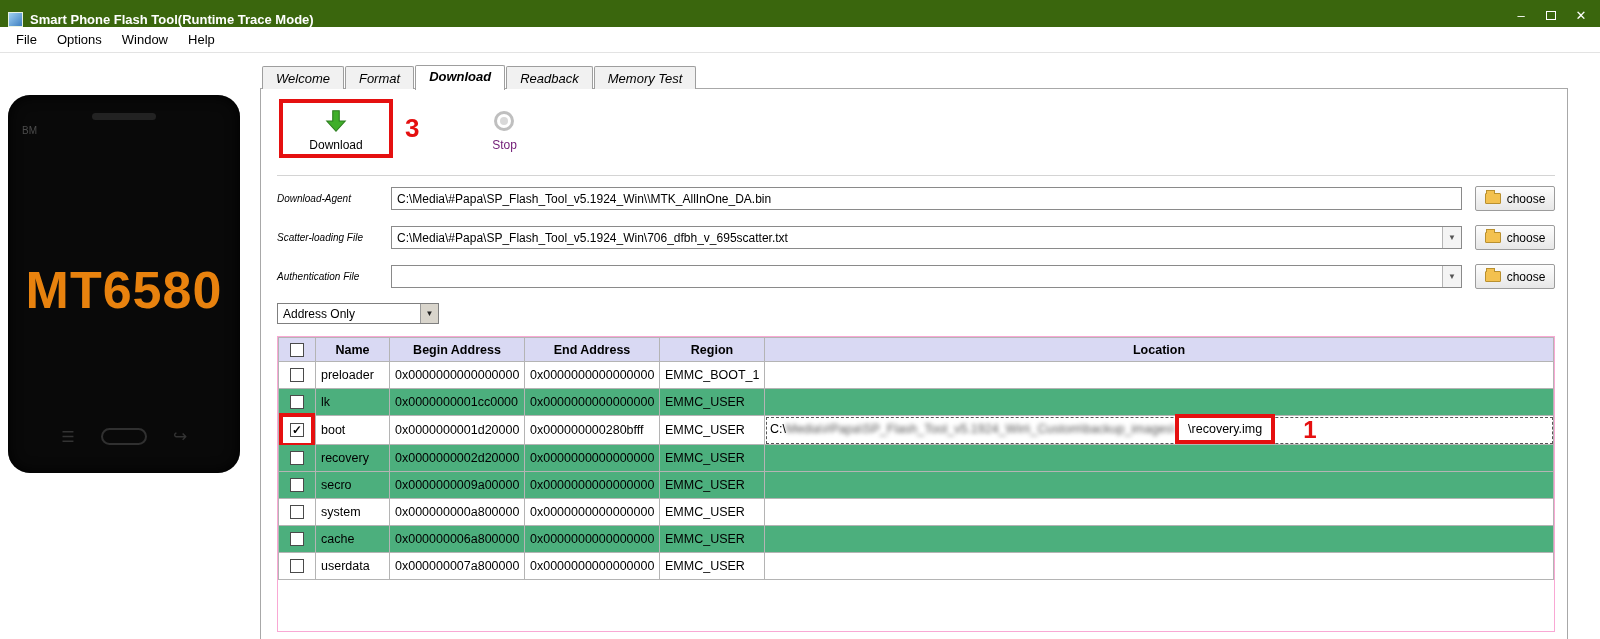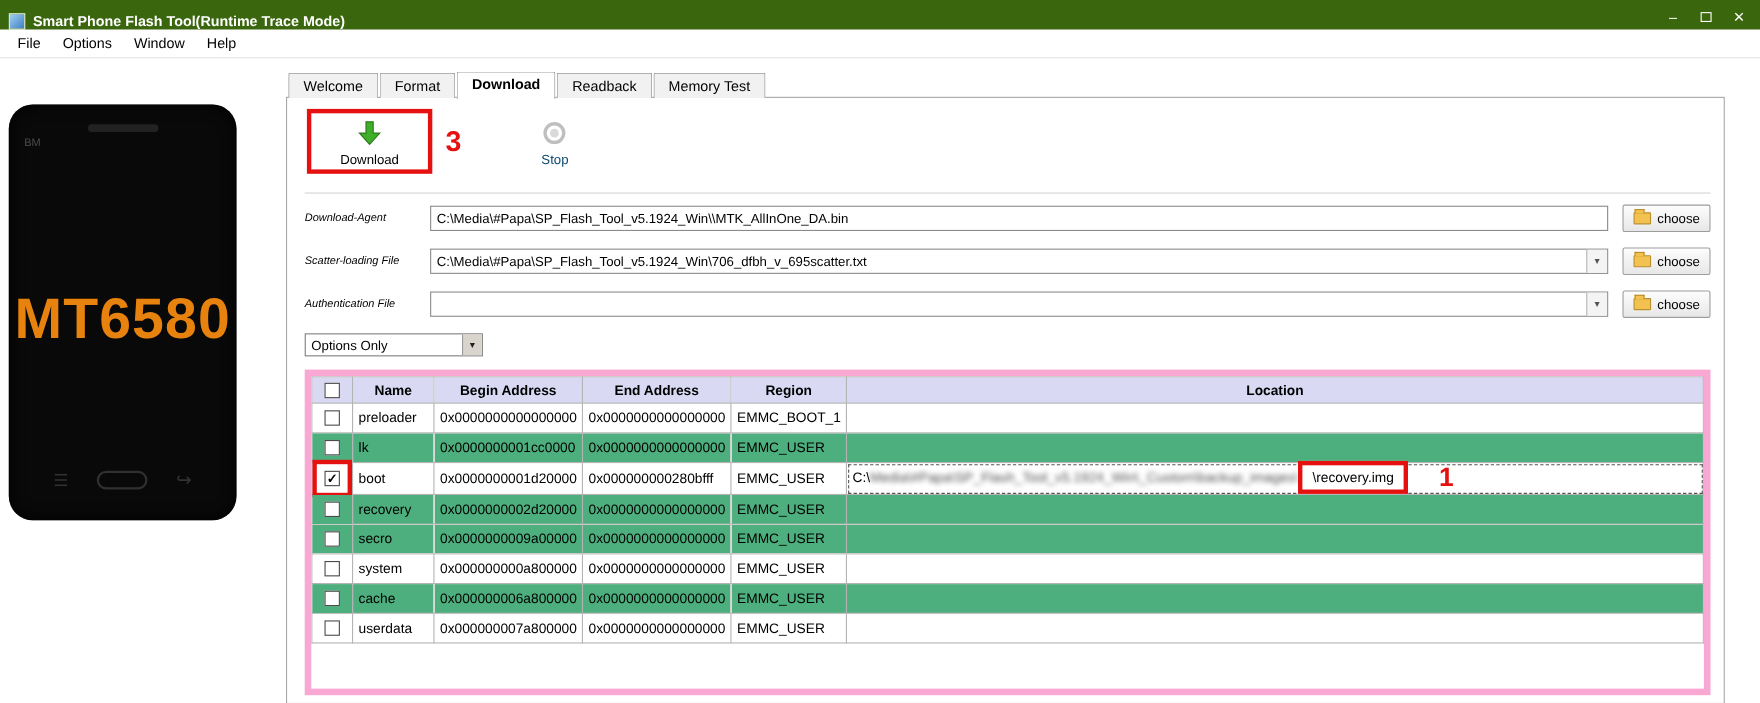--- a/index.html
+++ b/index.html
@@ -20,52 +20,52 @@
   .menubar { height: 26px; background: #fff; border-bottom: 1px solid #e3e3e3;
     display: flex; align-items: center; padding-left: 6px; }
   .menu-item { font-size: 13px; padding: 0 10px; line-height: 25px; }
 
   
   .main { display: flex; height: 586px; }
   .left-panel { width: 260px; flex: none; }
   .right-panel { flex: 1; padding-right: 32px; position: relative; }
 
   
-  .phone { width: 207px; height: 378px; margin: 42px 0 0 8px; background: #090909;
+  .phone { width: 232px; height: 378px; margin: 42px 0 0 8px; background: #090909;
     border-radius: 22px; position: relative; box-shadow: inset 0 0 14px #000; }
   .phone .speaker { position: absolute; top: 18px; left: 50%; transform: translateX(-50%);
     width: 64px; height: 7px; background: #222; border-radius: 4px; }
   .phone .brand { position: absolute; top: 30px; left: 14px; color: #4c4c4c; font-size: 10px; }
   .phone .model { position: absolute; top: 165px; width: 100%; text-align: center;
     color: var(--model-orange, #e8820e); font-size: 52px; font-weight: bold; letter-spacing: 1px; }
   .phone .nav { position: absolute; bottom: 26px; left: 0; width: 100%;
     display: flex; justify-content: center; align-items: center; gap: 26px; }
   .phone .nav .menu-ic { color: #333; font-size: 15px; }
   .phone .nav .home-ic { width: 46px; height: 17px; border: 2px solid #303030; border-radius: 9px; }
   .phone .nav .back-ic { color: #333; font-size: 17px; transform: scaleX(-1); }
 
   
   .tabs { display: flex; margin: 13px 0 0 2px; position: relative; z-index: 2; }
   .tab { font-size: 13px; padding: 4px 13px 3px; border: 1px solid #9e9e9e; border-bottom: none;
-    background: #f1f1f1; margin-right: 1px; border-radius: 2px 2px 0 0; }
+    background: #f1f1f1; margin-right: 1px; border-radius: 2px 2px 0 0; font-style: italic; }
   .tab.active { background: #fff; font-weight: bold; padding-top: 3px; margin-top: -2px;
     position: relative; top: 1px; }
 
   
   .content { border: 1px solid #a8a8a8; margin-top: -1px; height: 552px;
     padding: 10px 12px 0 16px; background: #fff; position: relative; }
 
   
   .toolbar { display: flex; align-items: flex-start; height: 72px; }
   .redbox-download { display: inline-flex; border: 4px solid var(--red, #e51010);
     padding: 3px 14px 2px; margin-left: 2px; }
   .tool-btn { display: flex; flex-direction: column; align-items: center; width: 78px; }
   .tool-btn .ic { height: 30px; display: flex; align-items: center; justify-content: center; }
   .tool-label { font-size: 12px; margin-top: 2px; }
-  .tool-btn.disabled .tool-label { color: #0c4a6e; text-align: center; }
+  .tool-btn.disabled .tool-label { color: #701a75; text-align: center; }
   .stop-ic { width: 20px; height: 20px; border: 3px solid #bfbfbf; border-radius: 50%;
     position: relative; }
   .stop-ic::after { content: ""; position: absolute; inset: 3px; background: #d9d9d9;
     border-radius: 50%; }
   .marker { color: var(--red, #e51010); font-weight: bold; }
   .marker-3 { font-size: 26px; margin: 14px 0 0 12px; }
   .stop-wrap { margin-left: 46px; margin-top: 7px; }
 
   .sep { border: none; border-top: 1px solid #d4d4d4; margin: 4px 0 10px; }
 
@@ -87,21 +87,21 @@
     background: #f3c14f; border: 1px solid #b9902f; border-bottom: none; }
 
   .mode-select { width: 162px; height: 21px; border: 1px solid #7f7f7f; display: flex;
     align-items: center; margin: 2px 0 12px; font-size: 12px; }
   .mode-select .val { flex: 1; padding: 0 5px; }
   .mode-select .arrow-btn { width: 18px; height: 100%; background: #d9d5cc;
     border-left: 1px solid #9a9a9a; display: flex; align-items: center; justify-content: center;
     font-size: 8px; color: #222; }
 
   
-  .table-wrap { border: 6px solid #f9a8d4; height: 296px; overflow: hidden; }
+  .table-wrap { border: 1px solid #f9a8d4; height: 296px; overflow: hidden; }
   table { border-collapse: collapse; width: 100%; table-layout: fixed; font-size: 12.5px; }
   th, td { border: 1px solid #b4b4b4; height: 27px; padding: 0 5px; overflow: hidden;
     white-space: nowrap; }
   thead th { background: var(--header-bg, #d9d9f3); font-weight: 600; height: 24px;
     text-align: center; }
   tbody tr.green td { background: var(--row-green, #4caf7d); }
   .col-check { width: 37px; text-align: center; }
   .col-name  { width: 74px; }
   .col-begin { width: 135px; }
   .col-end   { width: 135px; }
@@ -212,21 +212,21 @@
           <input type="text" value="" style="">
           <span class="combo-arrow">▼</span>
         </div>
         <div class="choose-btn">
           <span class="folder-ic"></span>
           <span>choose</span>
         </div>
       </div>
 
       <div class="mode-select">
-        <span class="val">Options Only</span>
+        <span class="val">Address Only</span>
         <span class="arrow-btn">▼</span>
       </div>
 
       <div class="table-wrap">
         <table>
           <colgroup>
             <col class="col-check">
               <col class="col-name">
               <col class="col-begin">
             <col class="col-end">

